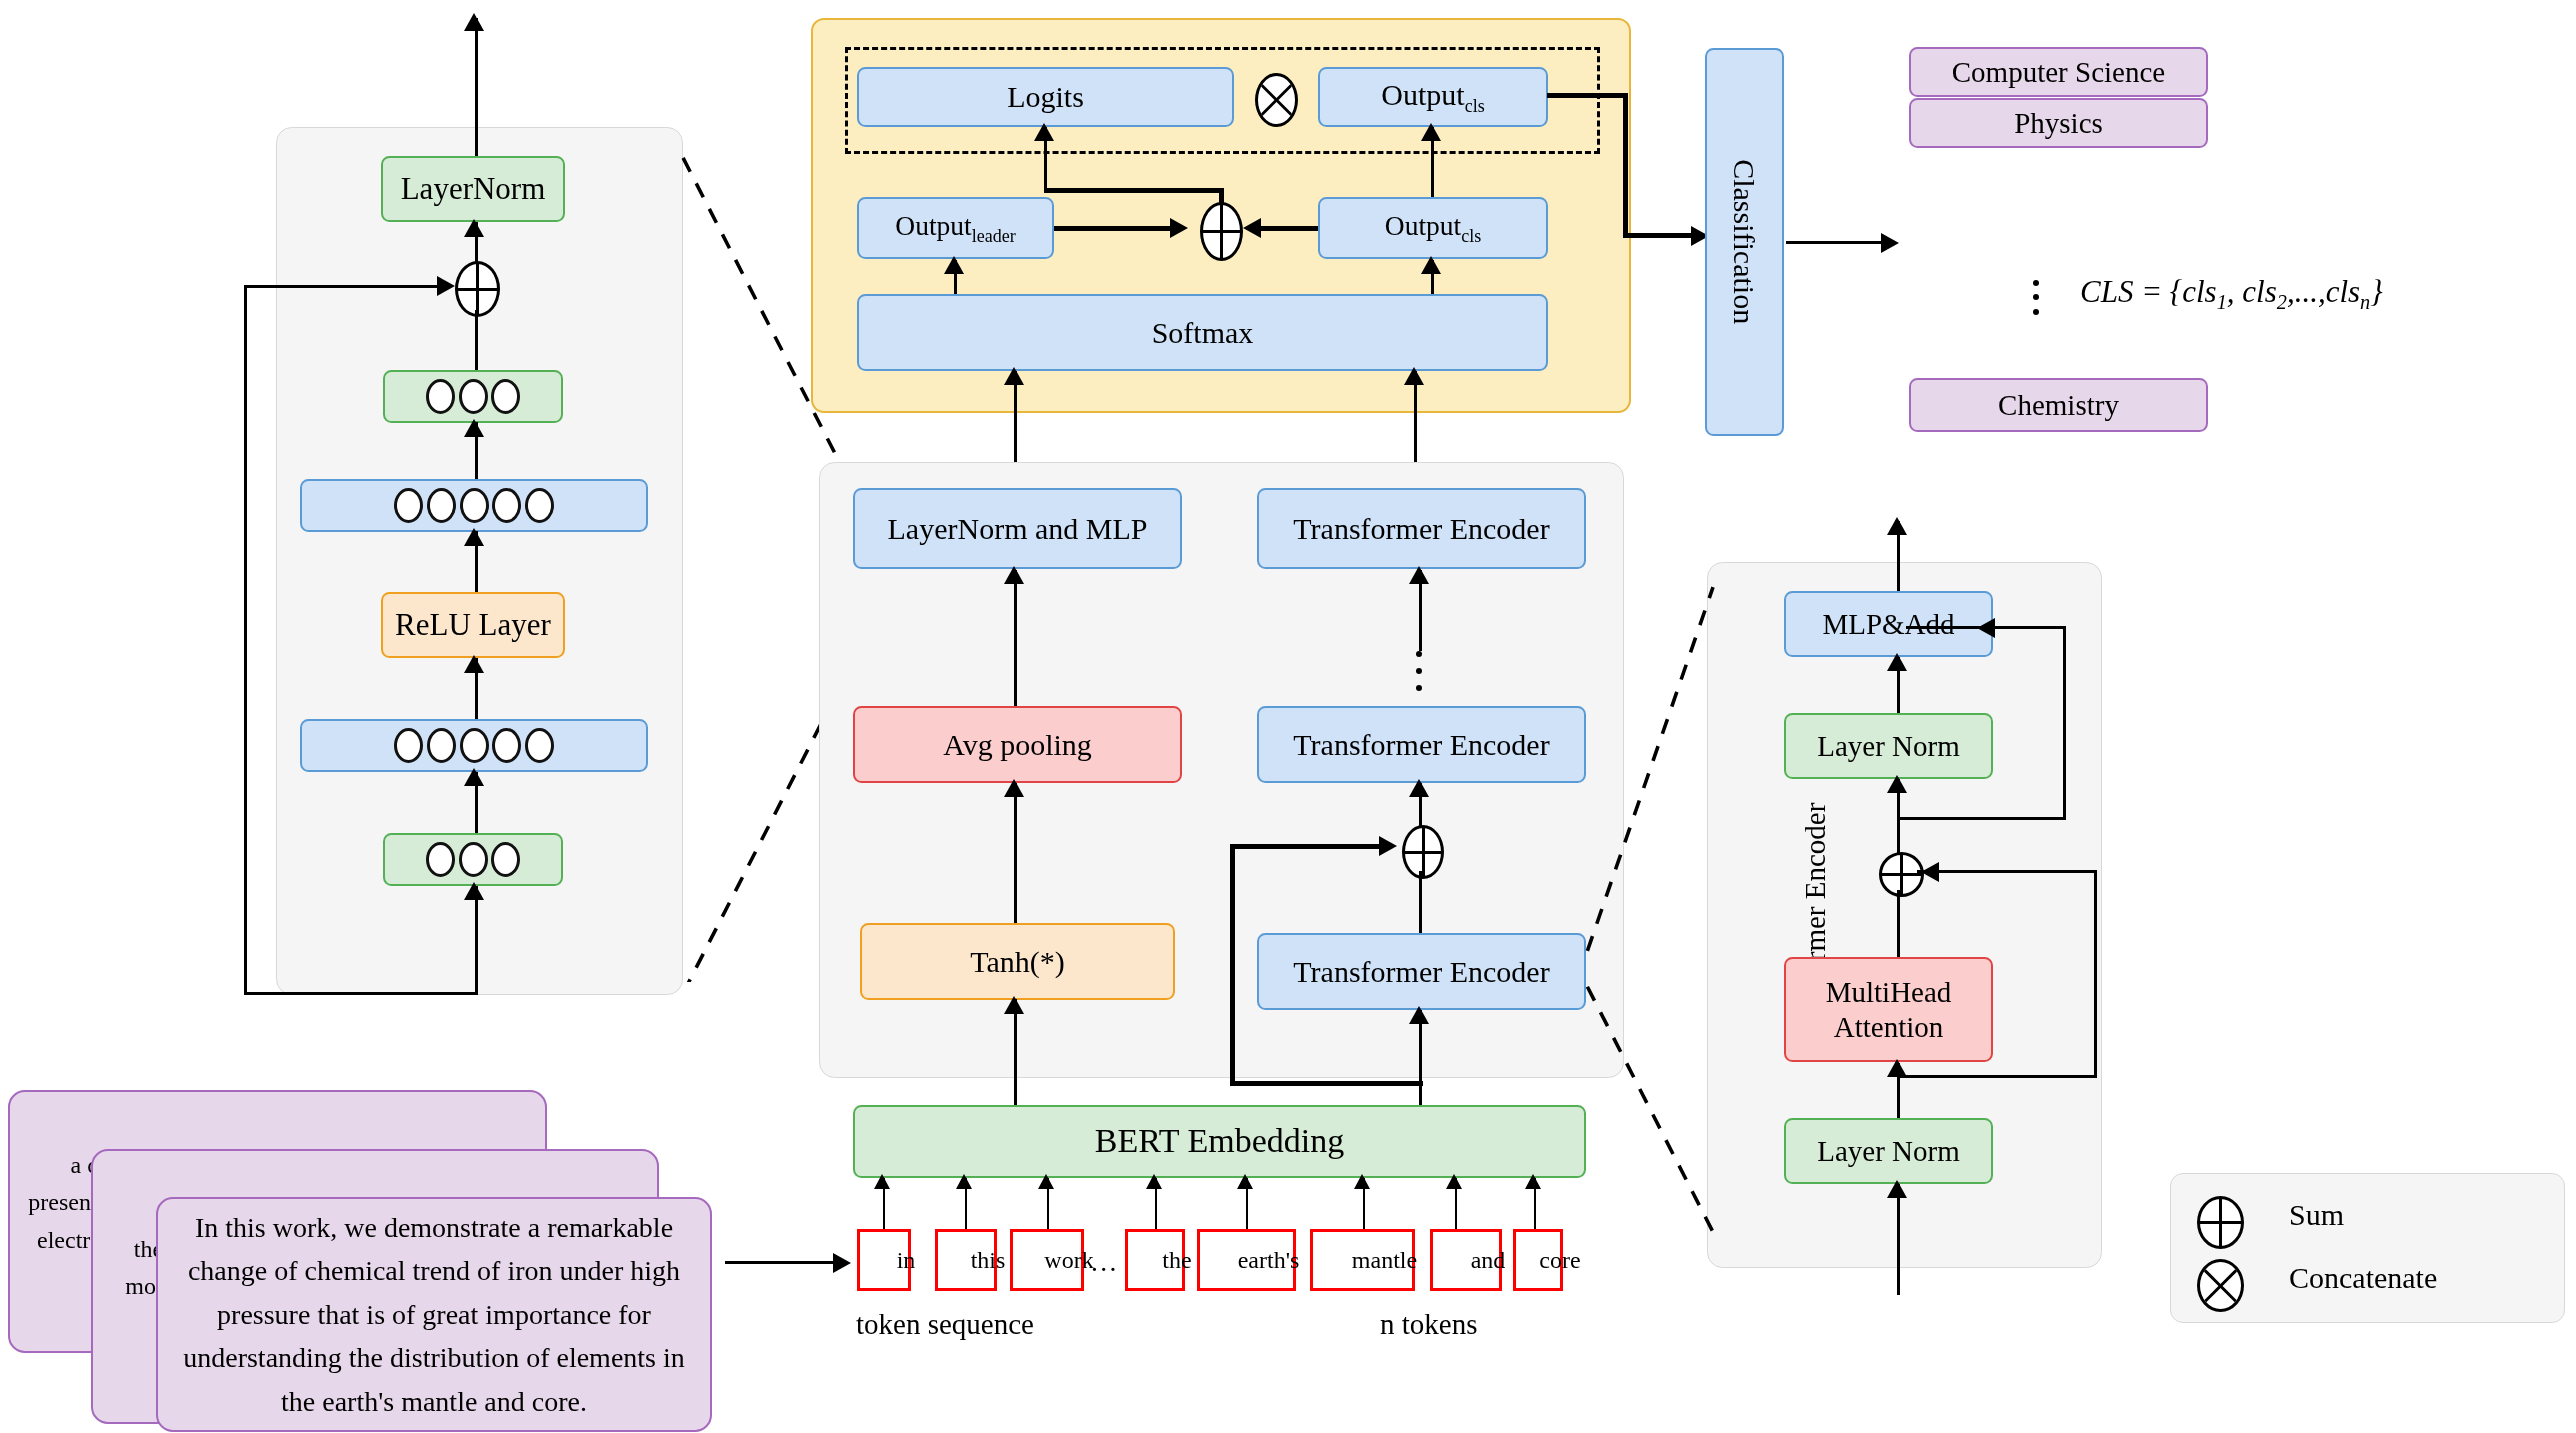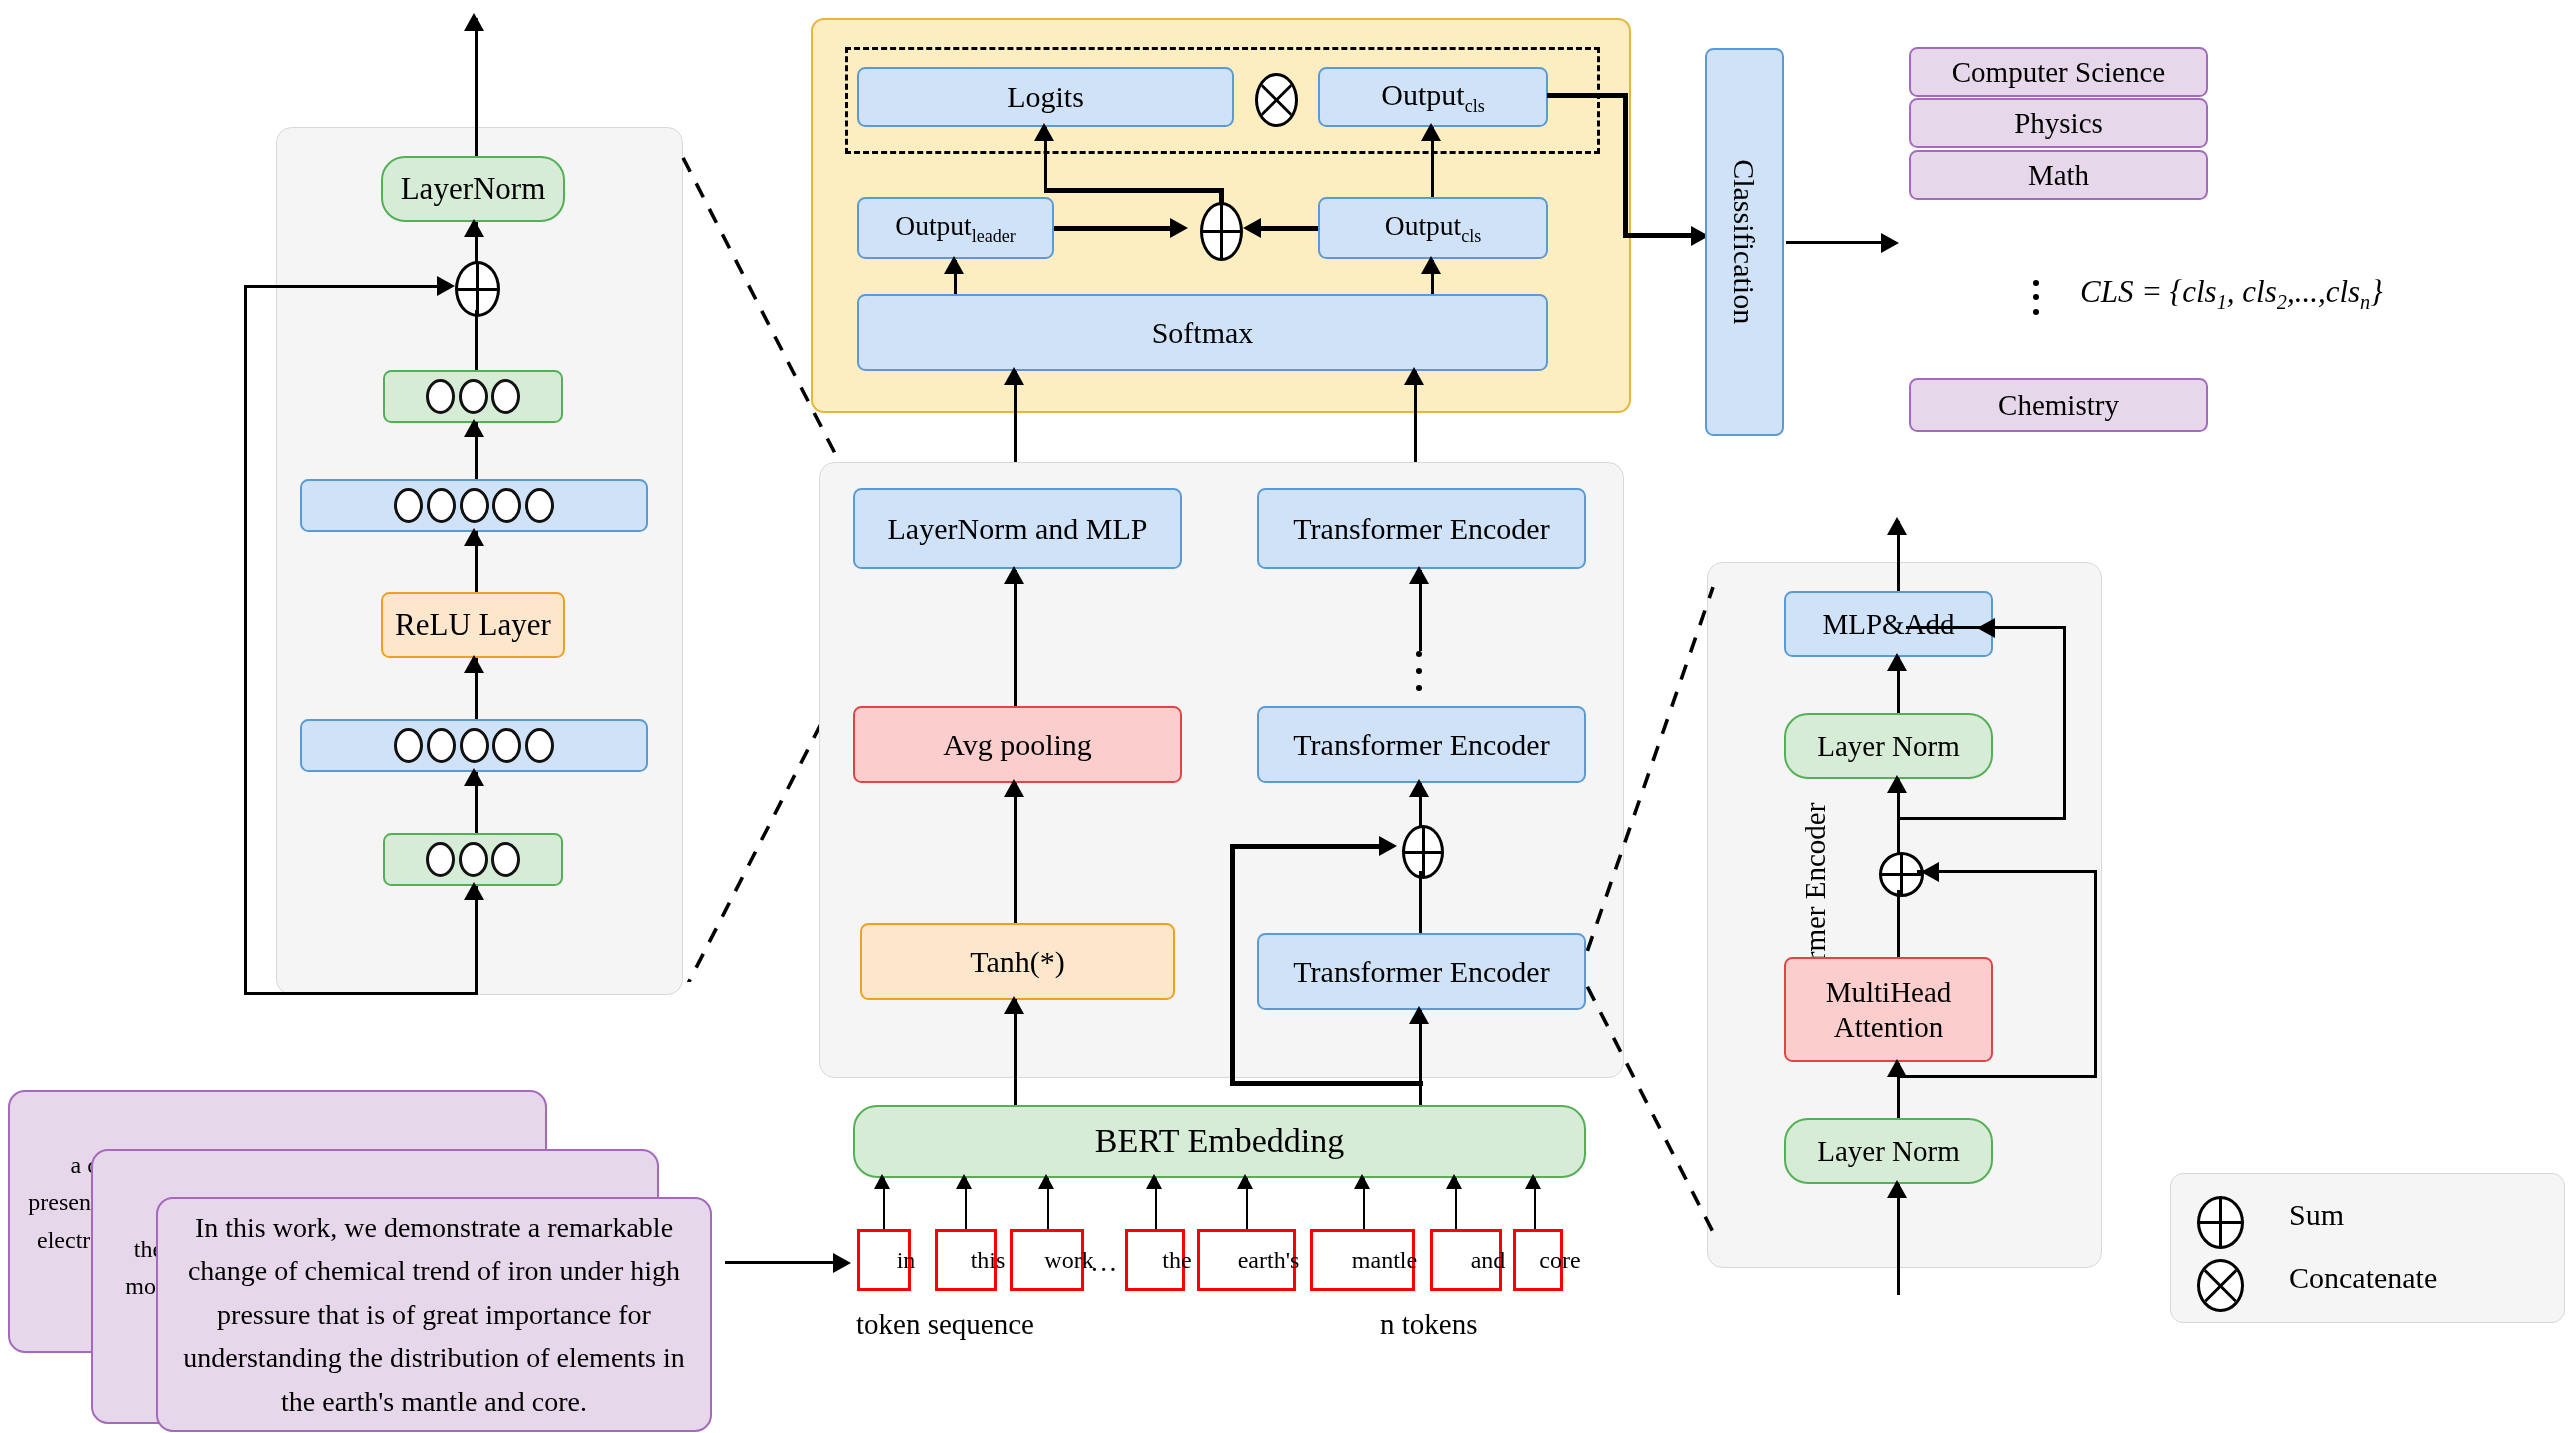--- a/index.html
+++ b/index.html
@@ -6,21 +6,21 @@
   body{width:2576px;height:1434px;position:relative;overflow:hidden;
        font-family:"Liberation Serif","DejaVu Serif",serif;color:#000;}
   .stage{position:absolute;left:0;top:0;width:2576px;height:1434px;}
   .abs{position:absolute;box-sizing:border-box;}
 
   
   .node{position:absolute;box-sizing:border-box;display:flex;align-items:center;
         justify-content:center;text-align:center;border-radius:8.4px;border-width:2.4px;
         border-style:solid;line-height:1.18;}
   .blue{background:#cfe2f7;border-color:#5b9bd5;}
-  .green{background:#d6ecd6;border-color:#54b054;border-radius:24px;}
+  .green{background:#d6ecd6;border-color:#54b054;}
   .orange{background:#fce6cc;border-color:#f0a020;}
   .red{background:#fbcdcd;border-color:#e04444;}
   .purple{background:#e7d7ea;border-color:#a569bd;}
 
   
   .panel{position:absolute;box-sizing:border-box;background:#f5f5f5;
          border:1.8px solid #d8d8d8;border-radius:15.6px;}
   .yellowpanel{position:absolute;box-sizing:border-box;background:#fdeec2;
          border:2.4px solid #e8b63a;border-radius:13px;}
   .dashbox{position:absolute;box-sizing:border-box;border:3px dashed #000;background:transparent;}
@@ -210,23 +210,20 @@
     <span class="vertlabel" style="transform:rotate(90deg);font-size:30px;">Classification</span>
   </div>
   <div class="hline" style="left:1786px;top:241px;width:102px;"></div>
   <div class="arrowright" style="left:1881px;top:233px;"></div>
 
   <div class="node purple" style="left:1909px;top:47px;width:299px;height:50px;font-size:29px;">
     <span>Computer Science</span>
   </div>
   <div class="node purple" style="left:1909px;top:98px;width:299px;height:50px;font-size:29px;">
     <span>Physics</span>
-  </div>
-  <div class="node purple" style="left:1909px;top:150px;width:299px;height:50px;font-size:29px;">
-    <span>Math</span>
   </div>
 
   <div class="vdots" style="left:2033px;top:280px;">
     <i></i>
       <i></i>
       <i></i>
   </div>
 
   <div class="lbl" style="left:2080px;top:274px;font-size:31px;font-style:italic;">
     <span>CLS = {cls</span><sub style="font-size:20.3px;">1</sub><span>, cls</span><sub style="font-size:20.3px;">2</sub><span>,...,cls</span><sub style="font-size:20.3px;">n</sub><span>}</span>

